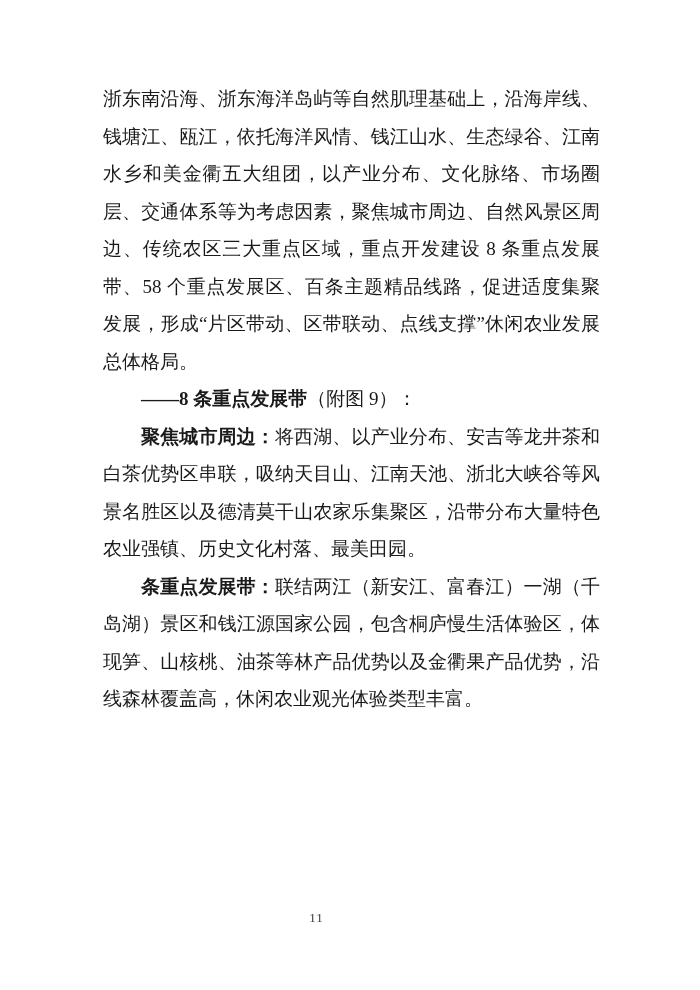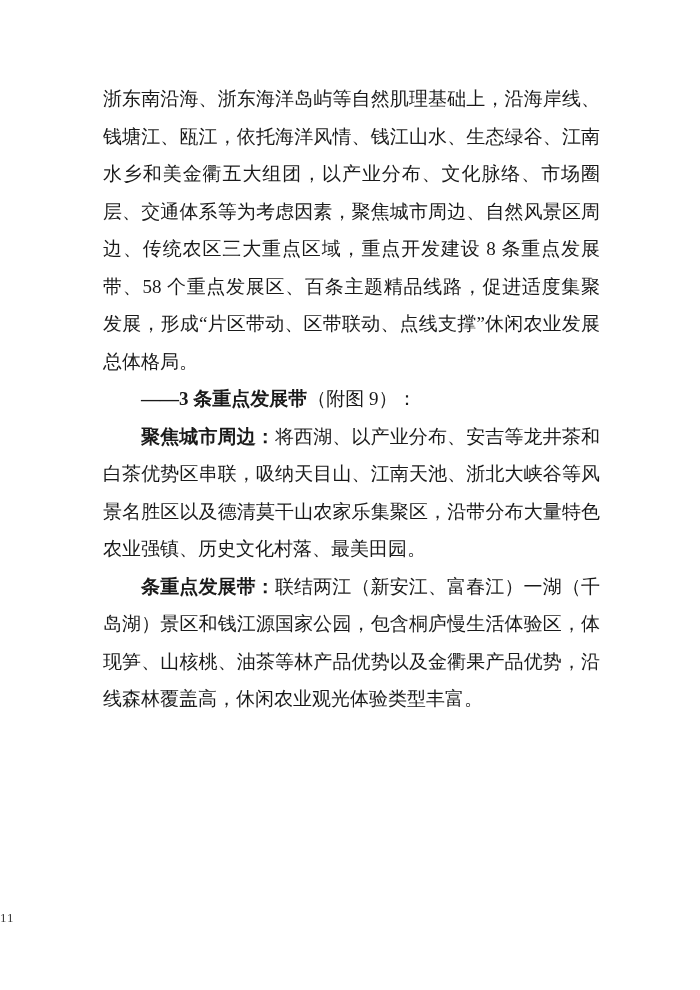--- a/index.html
+++ b/index.html
@@ -34,36 +34,37 @@
     text-indent: 2em;
   }
   .lead {
     font-weight: bold;
   }
   .page-number {
     position: absolute;
     left: 0;
     right: 0;
     top: 910px;
+    text-align: center;
     font-size: 13px;
     letter-spacing: 1px;
     color: #3a3a3a;
     font-family: "Liberation Serif", "DejaVu Serif", serif;
   }
 </style>
 </head>
 <body>
 
 <div class="page">
 
   <div class="text-block">
 
     <p class="para"><span>浙东南沿海、浙东海洋岛屿等自然肌理基础上，沿海岸线、钱塘江、瓯江，依托海洋风情、钱江山水、生态绿谷、江南水乡和美金衢五大组团，以产业分布、文化脉络、市场圈层、交通体系等为考虑因素，聚焦城市周边、自然风景区周边、传统农区三大重点区域，重点开发建设 8 条重点发展带、58 个重点发展区、百条主题精品线路，促进适度集聚发展，形成“片区带动、区带联动、点线支撑”休闲农业发展总体格局。</span></p>
 
-    <p class="para indent"><span class="lead">——3 条重点发展带</span><span>（附图 9）：</span></p>
+    <p class="para indent"><span class="lead">——8 条重点发展带</span><span>（附图 9）：</span></p>
 
 
     <p class="para indent"><span class="lead">聚焦城市周边：</span><span>将西湖、以产业分布、安吉等龙井茶和白茶优势区串联，吸纳天目山、江南天池、浙北大峡谷等风景名胜区以及德清莫干山农家乐集聚区，沿带分布大量特色农业强镇、历史文化村落、最美田园。</span></p>
 
     <p class="para indent"><span class="lead">条重点发展带：</span><span>联结两江（新安江、富春江）一湖（千岛湖）景区和钱江源国家公园，包含桐庐慢生活体验区，体现笋、山核桃、油茶等林产品优势以及金衢果产品优势，沿线森林覆盖高，休闲农业观光体验类型丰富。</span></p>
 
 
   </div>
 
   <div class="page-number">11</div>

